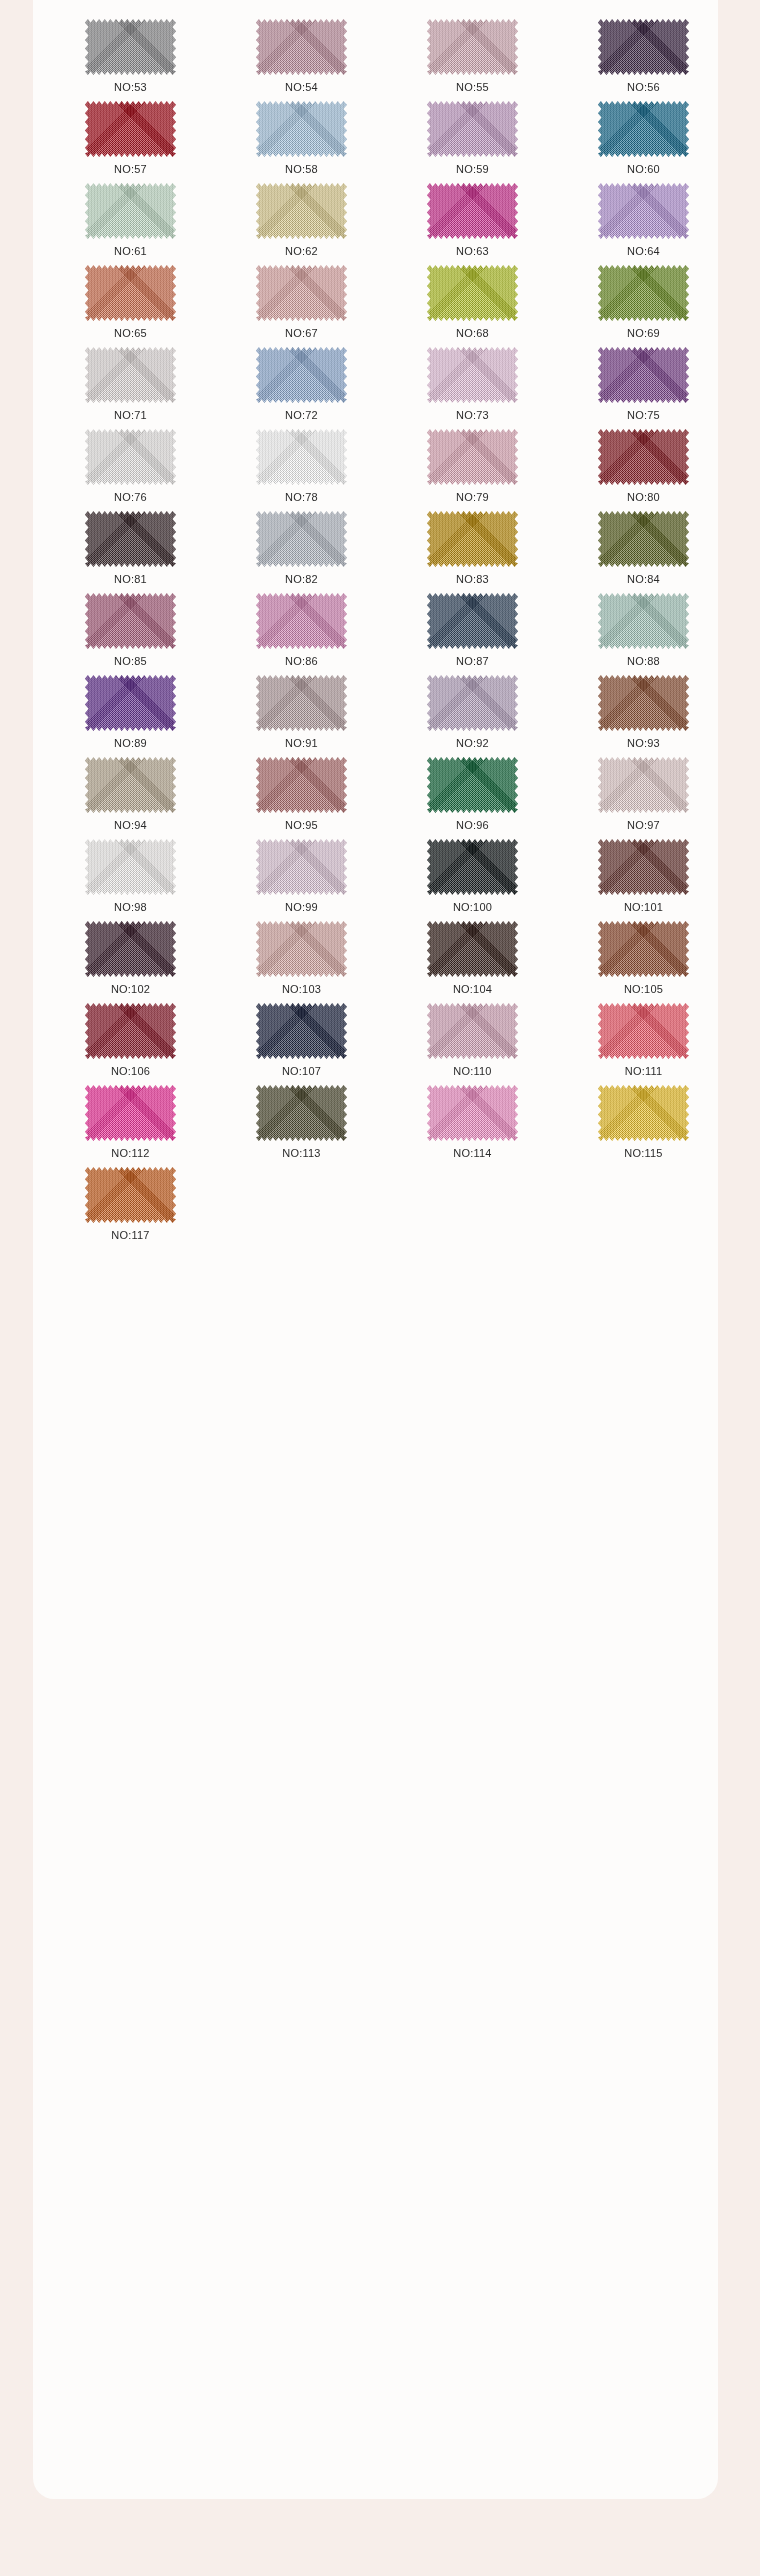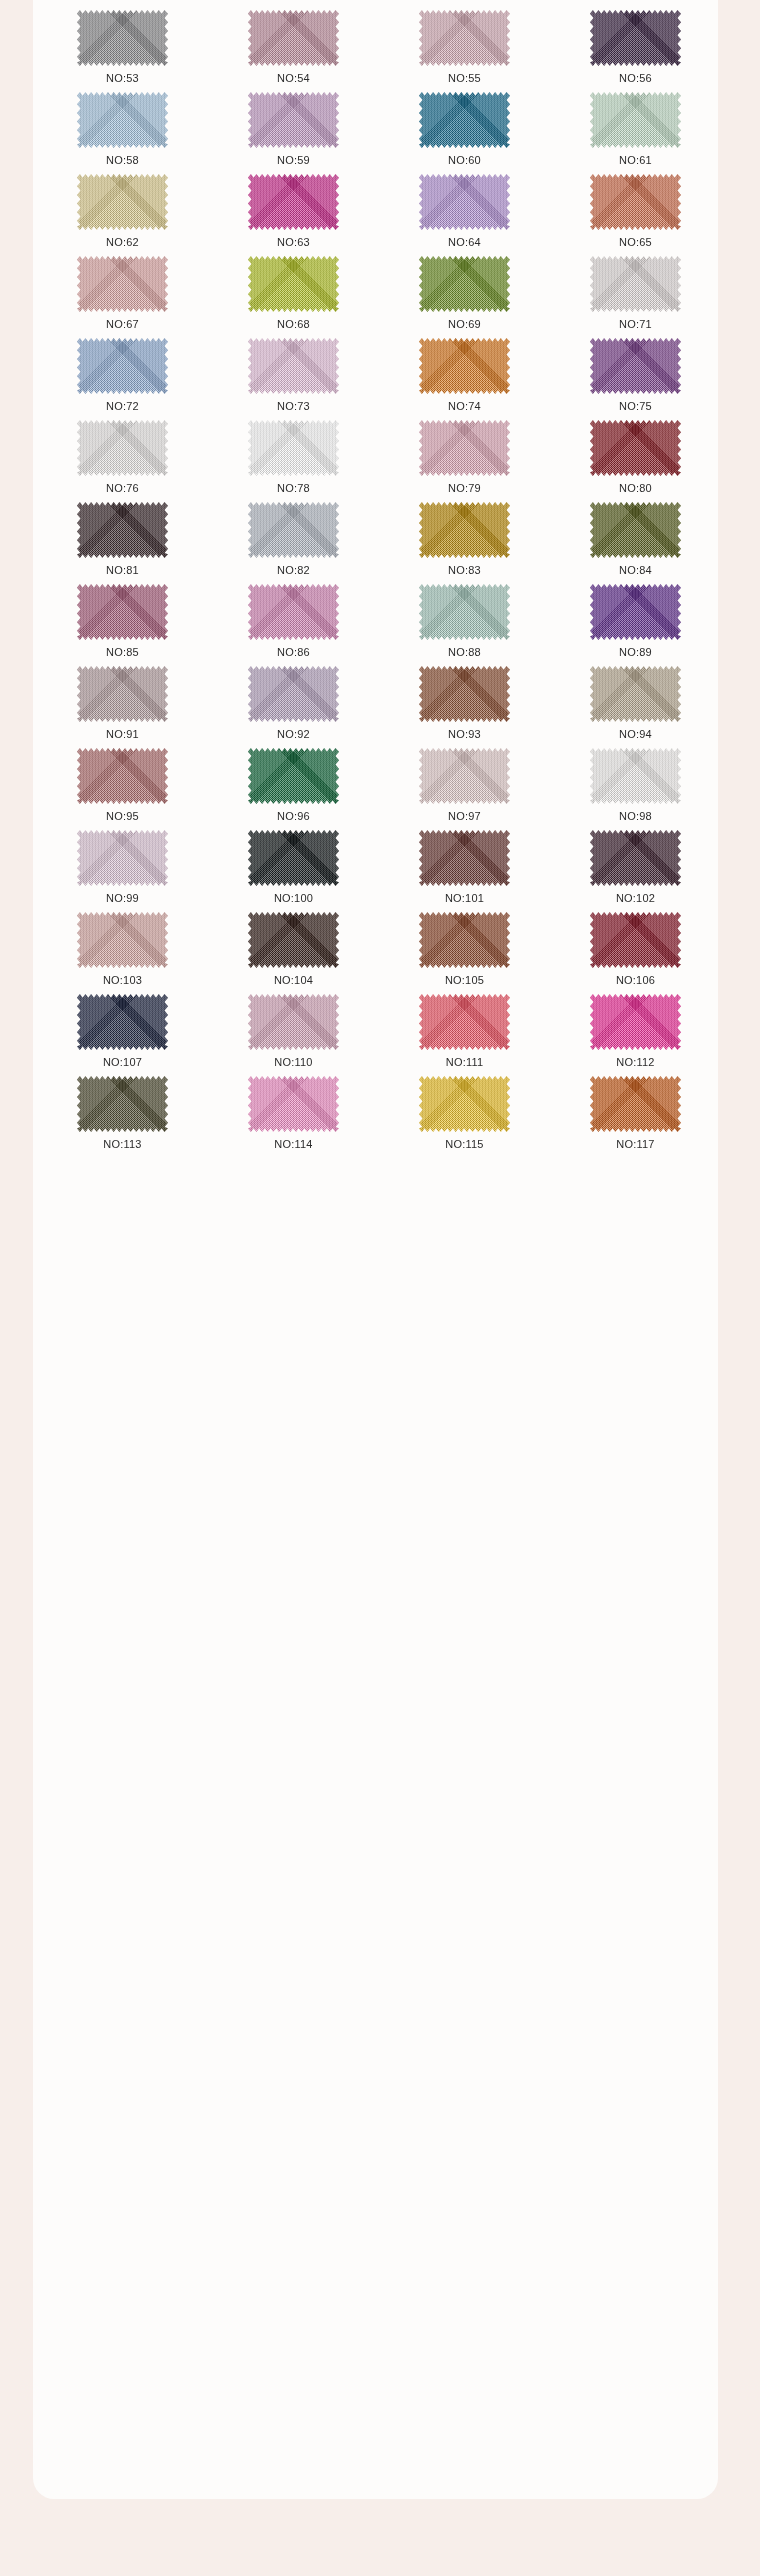--- a/index.html
+++ b/index.html
@@ -28,24 +28,24 @@
     top: 0;
     width: 685px;
     height: 2499px;
     background: #fdfcfb;
     border-bottom-left-radius: 21px;
     border-bottom-right-radius: 21px;
   }
 
   #swatch-grid {
     position: absolute;
-    left: 4px;
+    left: 12px;
     top: 0;
     width: 685px;
-    padding-top: 9px;
+    padding-top: 18px;
     display: flex;
     flex-wrap: wrap;
     align-content: flex-start;
   }
 
   .swatch-cell {
     width: 171px;
     height: 82px;
     display: flex;
     flex-direction: column;
@@ -160,20 +160,26 @@
           <div class="swatch-label">NO:55</div>
         </div>
         <div class="swatch-cell">
           <div class="swatch-figure">
             <div class="swatch-chip" style="background-color: rgb(60, 39, 69);"></div>
           </div>
           <div class="swatch-label">NO:56</div>
         </div>
         <div class="swatch-cell">
           <div class="swatch-figure">
+            <div class="swatch-chip" style="background-color: rgb(168, 18, 31);"></div>
+          </div>
+          <div class="swatch-label">NO:57</div>
+        </div>
+        <div class="swatch-cell">
+          <div class="swatch-figure">
             <div class="swatch-chip" style="background-color: rgb(167, 198, 224);"></div>
           </div>
           <div class="swatch-label">NO:58</div>
         </div>
         <div class="swatch-cell">
           <div class="swatch-figure">
             <div class="swatch-chip" style="background-color: rgb(196, 158, 198);"></div>
           </div>
           <div class="swatch-label">NO:59</div>
         </div>
@@ -244,26 +250,20 @@
           <div class="swatch-label">NO:72</div>
         </div>
         <div class="swatch-cell">
           <div class="swatch-figure">
             <div class="swatch-chip" style="background-color: rgb(231, 196, 221);"></div>
           </div>
           <div class="swatch-label">NO:73</div>
         </div>
         <div class="swatch-cell">
           <div class="swatch-figure">
-            <div class="swatch-chip" style="background-color: rgb(217, 122, 34);"></div>
-          </div>
-          <div class="swatch-label">NO:74</div>
-        </div>
-        <div class="swatch-cell">
-          <div class="swatch-figure">
             <div class="swatch-chip" style="background-color: rgb(124, 69, 141);"></div>
           </div>
           <div class="swatch-label">NO:75</div>
         </div>
         <div class="swatch-cell">
           <div class="swatch-figure">
             <div class="swatch-chip" style="background-color: rgb(233, 231, 230);"></div>
           </div>
           <div class="swatch-label">NO:76</div>
         </div>
@@ -313,20 +313,26 @@
           <div class="swatch-figure">
             <div class="swatch-chip" style="background-color: rgb(169, 96, 125);"></div>
           </div>
           <div class="swatch-label">NO:85</div>
         </div>
         <div class="swatch-cell">
           <div class="swatch-figure">
             <div class="swatch-chip" style="background-color: rgb(212, 135, 183);"></div>
           </div>
           <div class="swatch-label">NO:86</div>
+        </div>
+        <div class="swatch-cell">
+          <div class="swatch-figure">
+            <div class="swatch-chip" style="background-color: rgb(51, 71, 95);"></div>
+          </div>
+          <div class="swatch-label">NO:87</div>
         </div>
         <div class="swatch-cell">
           <div class="swatch-figure">
             <div class="swatch-chip" style="background-color: rgb(166, 200, 189);"></div>
           </div>
           <div class="swatch-label">NO:88</div>
         </div>
         <div class="swatch-cell">
           <div class="swatch-figure">
             <div class="swatch-chip" style="background-color: rgb(99, 50, 144);"></div>

